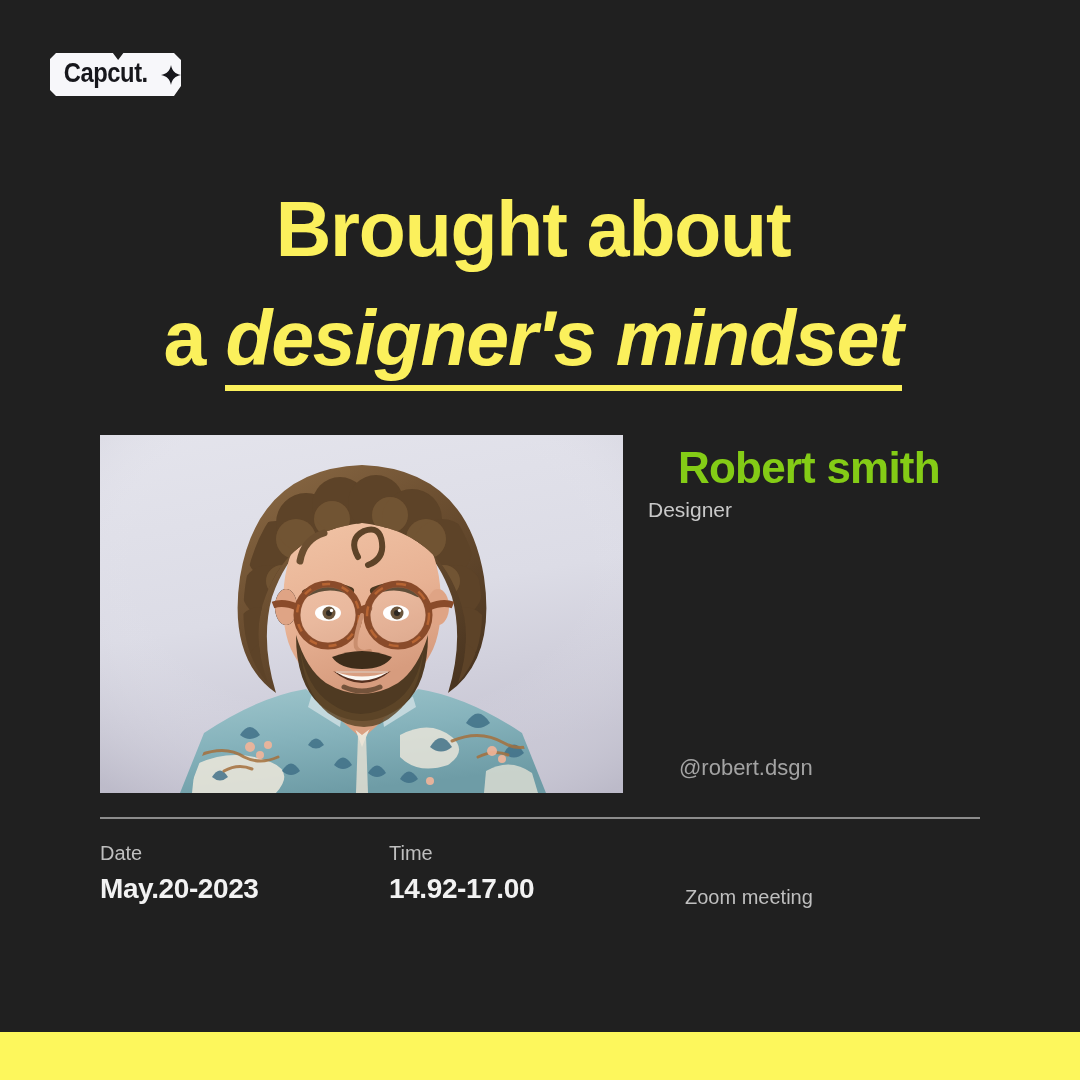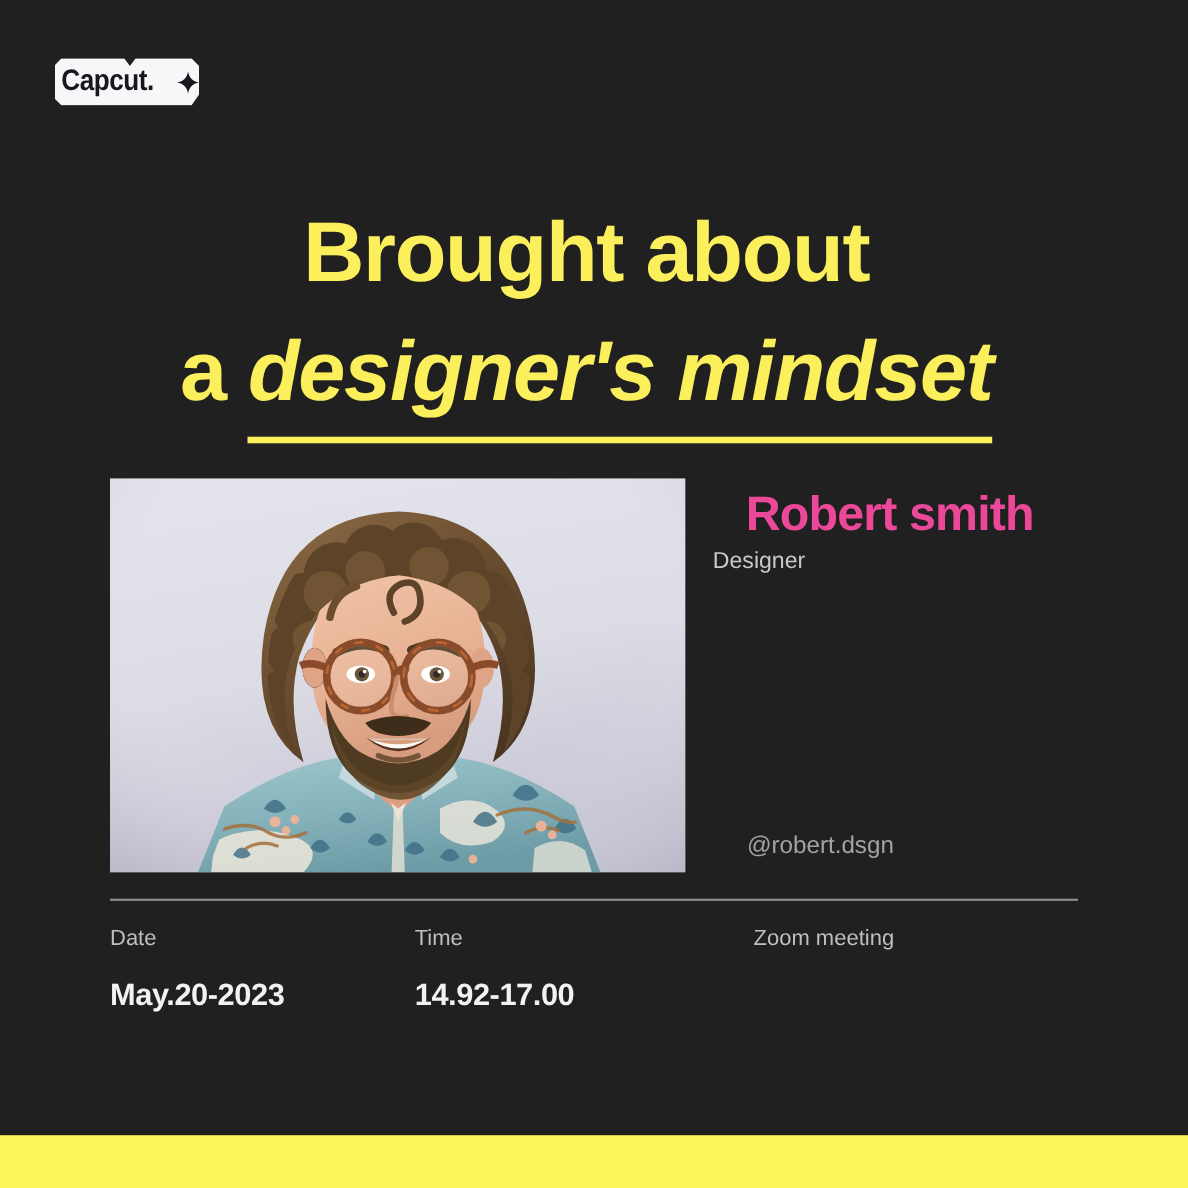--- a/index.html
+++ b/index.html
@@ -9,21 +9,21 @@
     font-family:"Liberation Sans", sans-serif;
     overflow:hidden;
     position:relative;
   }
 
   
   #logo-badge{
     position:absolute; left:50px; top:53px;
     width:131px; height:43px;
     background:#F7F7FA;
-    display:flex; align-items:center; justify-content:space-between;
+    display:flex; align-items:center; justify-content:flex-end;
     gap:7px;
     clip-path: polygon(
         6px 0, 48% 0, 52% 7px, 56% 0, 124px 0,
         131px 7px, 131px 33px, 124px 43px,
         6px 43px, 0 37px, 0 6px);
   }
   #logo-text{
     color:#17171C;
     font-family:"Liberation Sans Narrow","Liberation Sans",sans-serif;
     font-size:27px; font-weight:700;
@@ -43,37 +43,37 @@
     font-size:77px;
     font-weight:700;
     line-height:1.42;
     letter-spacing:-1.2px;
   }
   .hl-line{ display:block; white-space:nowrap;text-align:center; }
   #headline-em{
     font-style:italic;
     display:inline-block;
     border-bottom:6px solid #FBF05C;
-    padding-bottom:18px;
+    padding-bottom:6px;
     line-height:1.05;
   }
 
   
   #portrait-photo{
     position:absolute; left:100px; top:435px;
     width:523px; height:358px;
     overflow:hidden;
     background:#DEDEE6;
   }
   #portrait-photo svg{ display:block; width:100%; height:100%; }
 
   
   #speaker-name{
     position:absolute; left:678px; top:446px;
-    color:#ec4899;
+    color:#84cc16;
     font-size:44px; font-weight:700;
     letter-spacing:-0.8px;
     line-height:1;
   }
   #speaker-role{
     position:absolute; left:648px; top:499px;
     color:#C9C9C9;
     font-size:21px; font-weight:400;
     line-height:1;
   }
@@ -87,27 +87,27 @@
   
   #info-divider{
     position:absolute; left:100px; top:817px;
     width:880px; height:2px;
     background:#8C8C8C;
   }
 
   
   .info-col{ position:absolute; }
   #info-col-date{ left:100px; top:843px; }
-  #info-col-time{ left:377px; top:843px; }
-  #info-col-zoom{ left:685px; top:843px; }
+  #info-col-time{ left:389px; top:843px; }
+  #info-col-zoom{ left:685px; top:887px; }
   .info-label{
     color:#BFBFBF;
     font-size:20px; font-weight:400;
     line-height:1;
-    margin-bottom:28px;
+    margin-bottom:12px;
     white-space:nowrap;
   }
   .info-value{
     color:#F2F2F2;
     font-size:28px; font-weight:700;
     letter-spacing:-0.4px;
     line-height:1;
     white-space:nowrap;
   }
   #info-value-zoom{ font-weight:700; }

